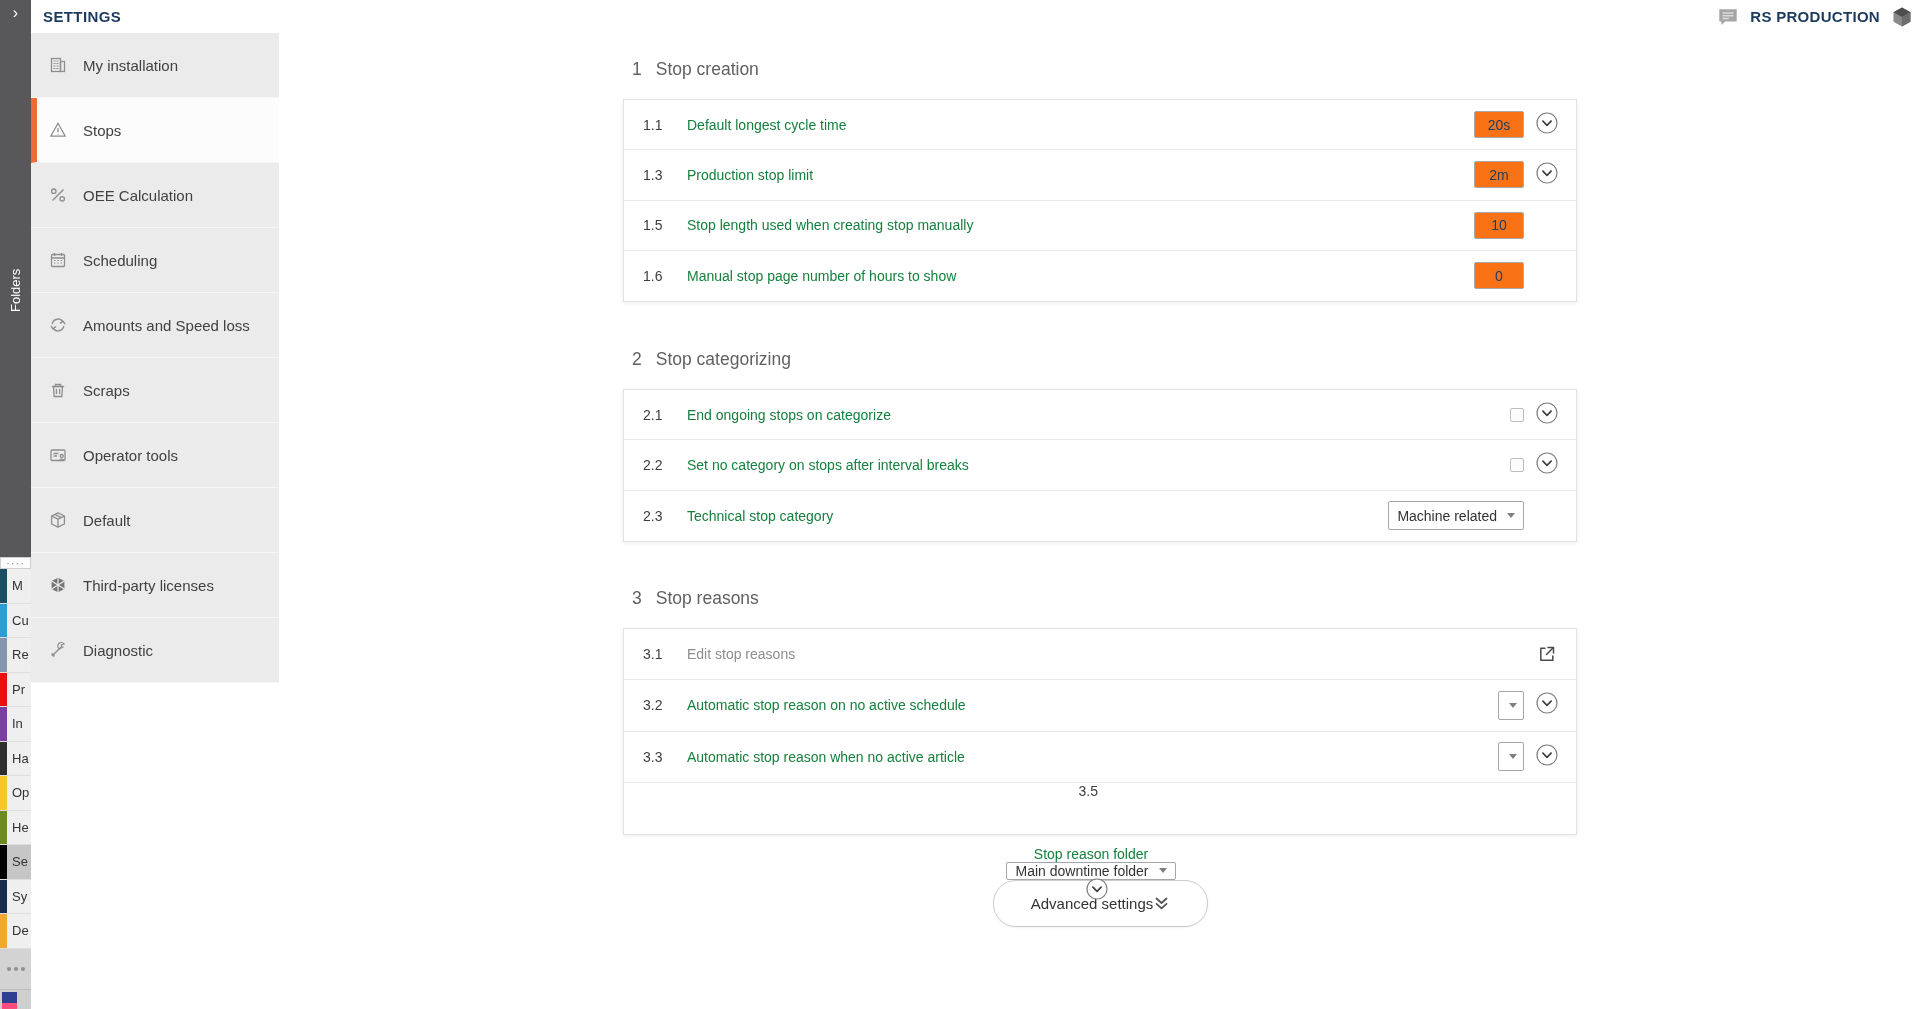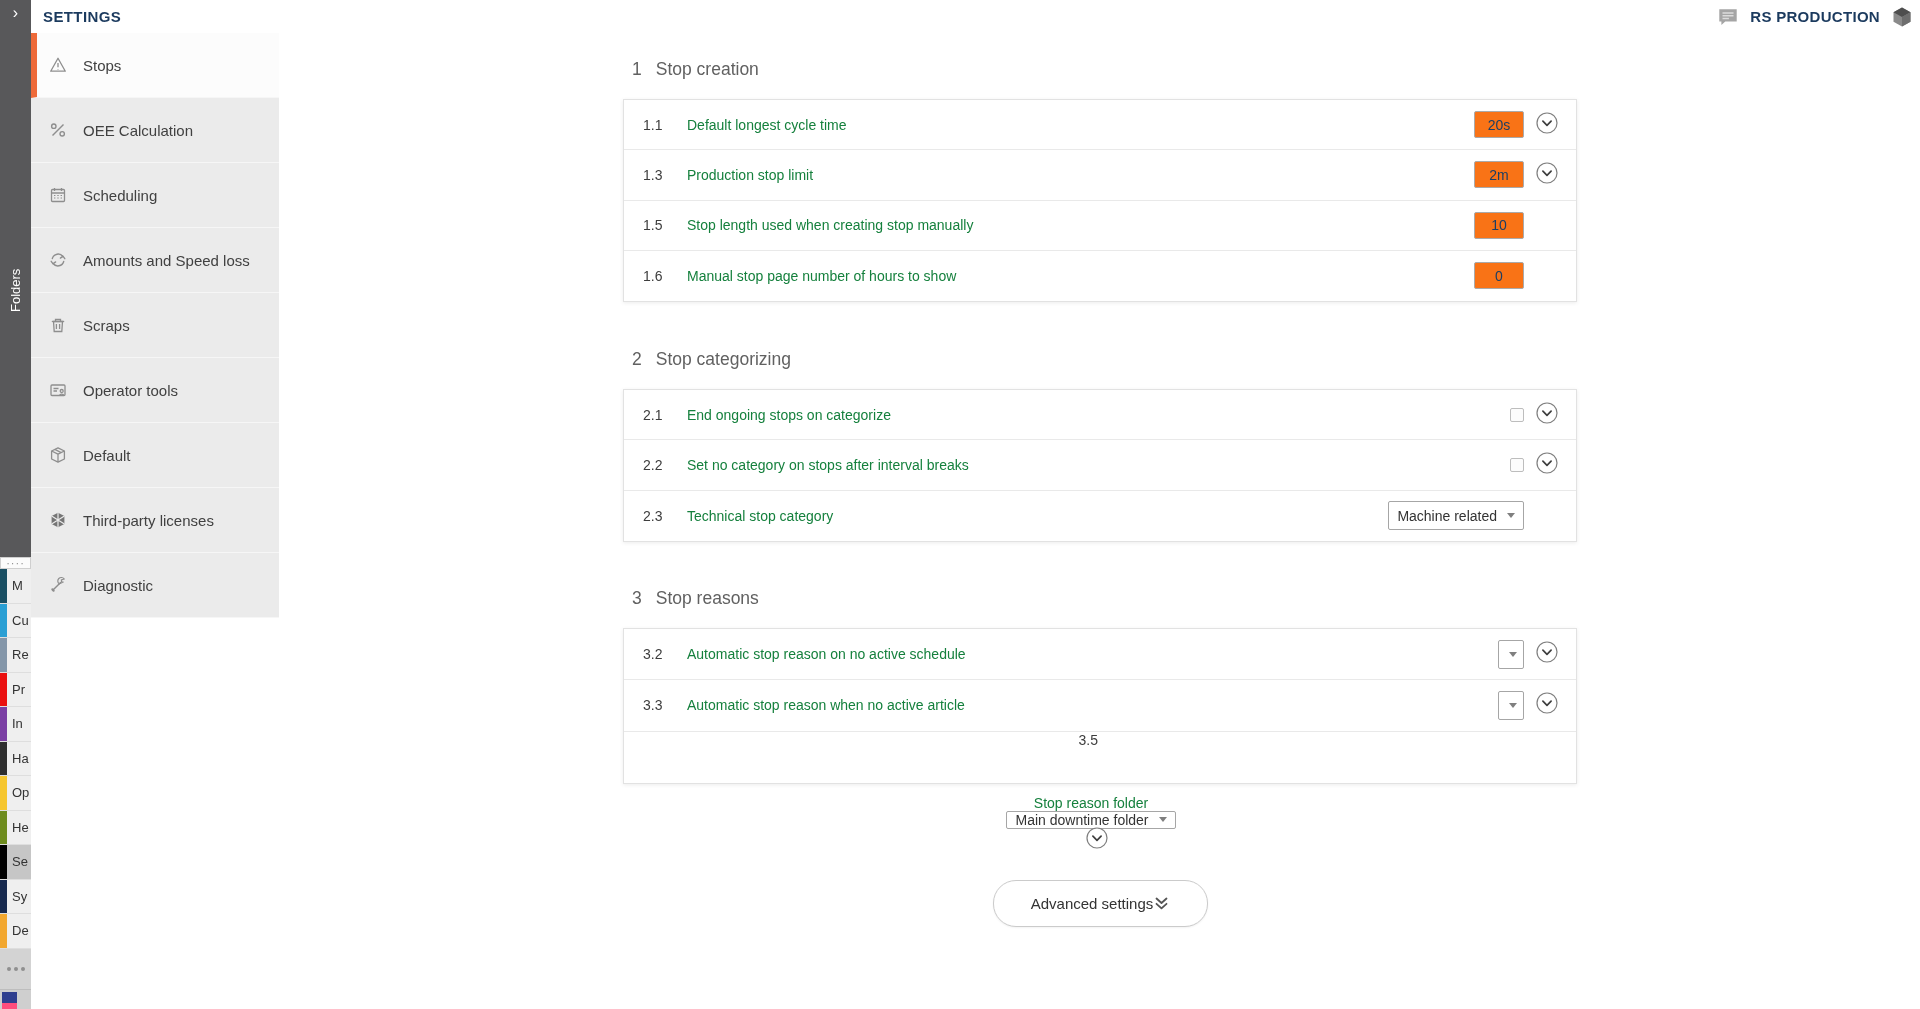--- a/index.html
+++ b/index.html
@@ -148,20 +148,32 @@
         <i></i>
         <i></i>
       </div>
     <div class="mini-logo">
       <div class="logo-navy"></div>
       <div class="logo-pink"></div>
     </div>
   </div>
 
   <div class="sidebar" id="sidebar">
+      <div class="side-item">
+        <span class="side-icon">
+          <svg viewBox="0 0 20 20">
+            <g fill="none" stroke="#8e8e8e" stroke-width="1.3">
+              <rect x="3.5" y="3.5" width="9" height="13"></rect>
+              <rect x="12.5" y="6.5" width="4" height="10"></rect>
+              <path stroke-width="1" d="M5.5 6h2M8.5 6h2M5.5 8.5h2M8.5 8.5h2M5.5 11h2M8.5 11h2M5.5 13.5h2M8.5 13.5h2"></path>
+            </g>
+          </svg>
+        </span>
+        <span class="side-label">My installation</span>
+      </div>
       <div class="side-item selected">
         <span class="side-icon">
           <svg viewBox="0 0 20 20">
             <g fill="none" stroke="#8e8e8e" stroke-width="1.3" stroke-linejoin="round">
               <path d="M10 3.2 17.3 16.2 H2.7 Z"></path>
               <path d="M10 8v4.2"></path>
               <path d="M10 14.1v.3"></path>
             </g>
           </svg>
         </span>
@@ -357,20 +369,36 @@
           </div>
           <div class="slot"></div>
         </div>
       </div>
       <div class="sec-head" style="left: 353px; top: 555px;">
         <span>3</span>
         <span>Stop reasons</span>
       </div>
       <div class="card" style="top: 595px;">
         <div class="row" style="height: 51.25px;">
+          <span class="row-num">3.1</span>
+          <span class="row-label muted">Edit stop reasons</span>
+          <span class="row-spacer"></span>
+          <div class="slot">
+            <span class="ext">
+              <svg viewBox="0 0 20 20">
+                <g fill="none" stroke="#4a4a4a" stroke-width="1.5" stroke-linecap="round" stroke-linejoin="round">
+                  <path d="M8 4.3H3.8v12h12V12"></path>
+                  <path d="M11 3.5h5.5V9"></path>
+                  <path d="M16.2 3.8 9.5 10.5"></path>
+                </g>
+              </svg>
+            </span>
+          </div>
+        </div>
+        <div class="row" style="height: 51.25px;">
           <span class="row-num">3.2</span>
           <span class="row-label">Automatic stop reason on no active schedule</span>
           <span class="row-spacer"></span>
           <div class="select small">
             <span class="caret"></span>
           </div>
           <div class="slot">
             <span><svg viewBox="0 0 22 22">
                 <circle cx="11" cy="11" r="10" fill="#fff" stroke="#7f7f7f" stroke-width="1.2"></circle>
                 <path d="M6.9 9.2 11 13.3l4.1-4.1" fill="none" stroke="#3e3e3e" stroke-width="1.7" stroke-linecap="round" stroke-linejoin="round"></path>

